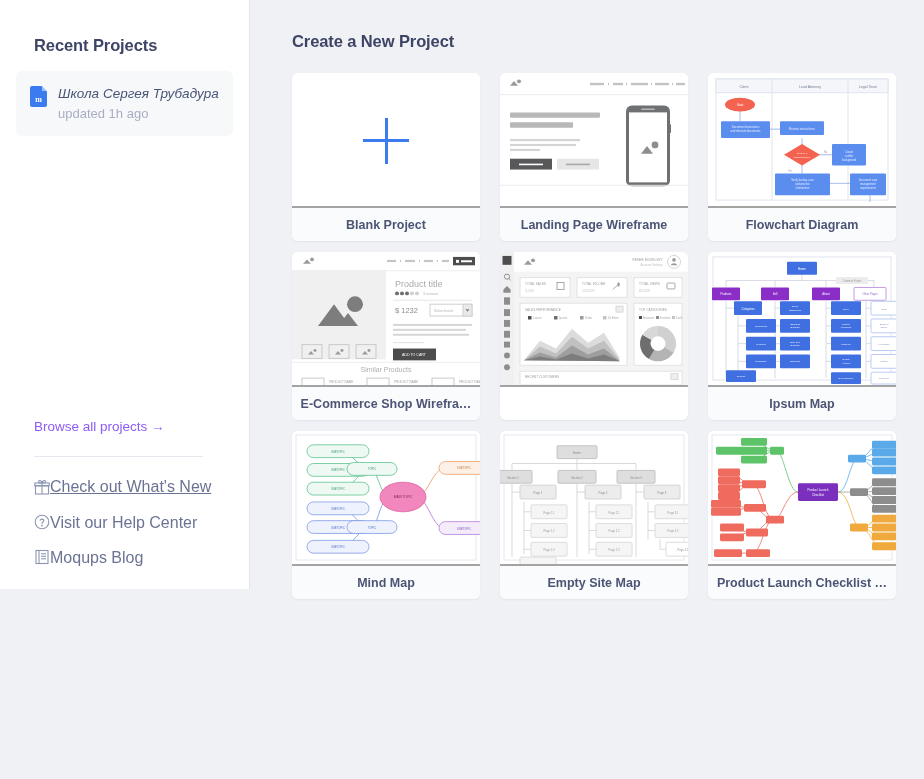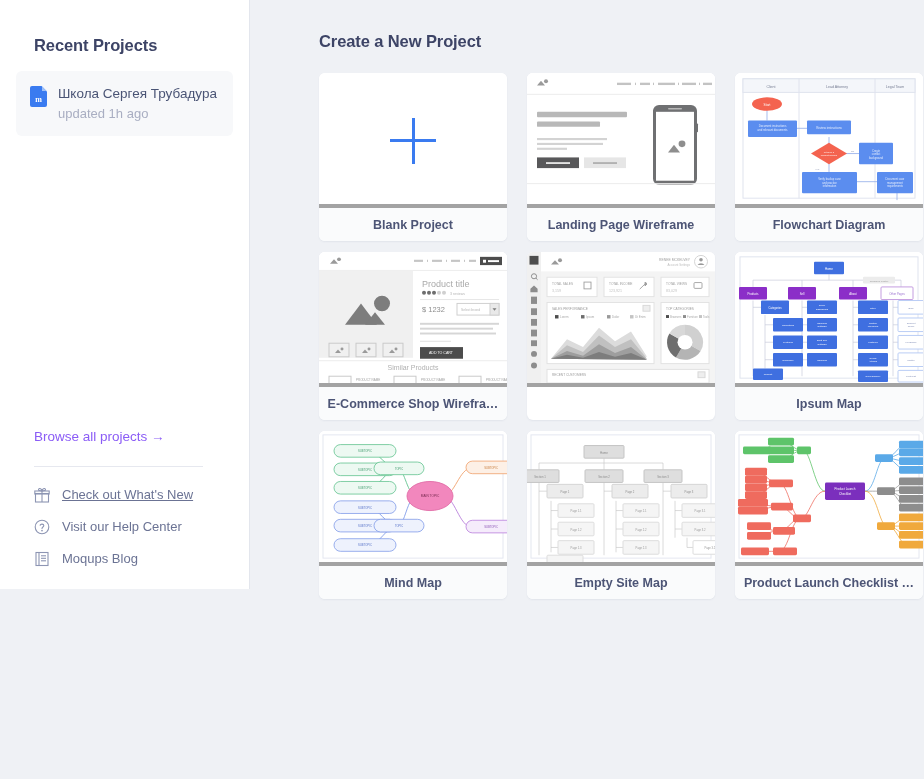--- a/index.html
+++ b/index.html
@@ -80,20 +80,21 @@
     color: #ffffff;
     line-height: 1;
     font-family: "Liberation Serif", serif;
   }
 
   .recent-texts { min-width: 0; }
   .recent-name {
     font-size: 13.5px;
     line-height: 17px;
     color: #4a5475;
+    font-style: italic;
   }
   .recent-meta {
     font-size: 13px;
     color: #a9aec2;
     margin-top: 4px;
   }
 
   .sidebar-footer {
     margin-top: auto;
     padding: 0 0 14px 18px;
@@ -110,43 +111,41 @@
 
   .divider {
     height: 1px;
     background: #e6e8ef;
     margin: 0 30px 20px 0;
   }
 
   .foot-link {
     display: flex;
     align-items: center;
-    gap: 12px;
     margin-bottom: 16px;
     cursor: pointer;
     color: #6b7394;
-    font-size: 13px;
+    font-size: 16px;
   }
   .foot-link:last-child { margin-bottom: 8px; }
   .foot-link .lbl { line-height: 1.2; }
   .foot-link.underlined .lbl { text-decoration: underline; }
   .foot-ico {
     flex: 0 0 16px;
     width: 16px; height: 16px;
     display: block;
   }
 
   
   .main {
     flex: 1 1 auto;
     height: 779px;
     background: #eff1f5;
     padding: 32px 0 0 42px;
     overflow: hidden;
-    margin-left: 27px;
   }
 
   .main-title {
     font-size: 16.5px;
     font-weight: bold;
     color: #3d4466;
     letter-spacing: -0.1px;
     margin-bottom: 22px;
   }
 
@@ -165,21 +164,21 @@
     box-shadow: 0 1px 2px rgba(60,70,110,.07);
     display: flex;
     flex-direction: column;
   }
 
   .thumb {
     height: 135px;
     background: #ffffff;
     overflow: hidden;
     position: relative;
-    border-bottom: 4px solid #a3a3a3;
+    border-bottom: 2px solid #a3a3a3;
   }
   .thumb svg { display: block; width: 100%; height: 100%; }
 
   .card-label {
     height: 33px;
     display: flex;
     align-items: center;
     justify-content: center;
     font-size: 12.5px;
     font-weight: bold;

